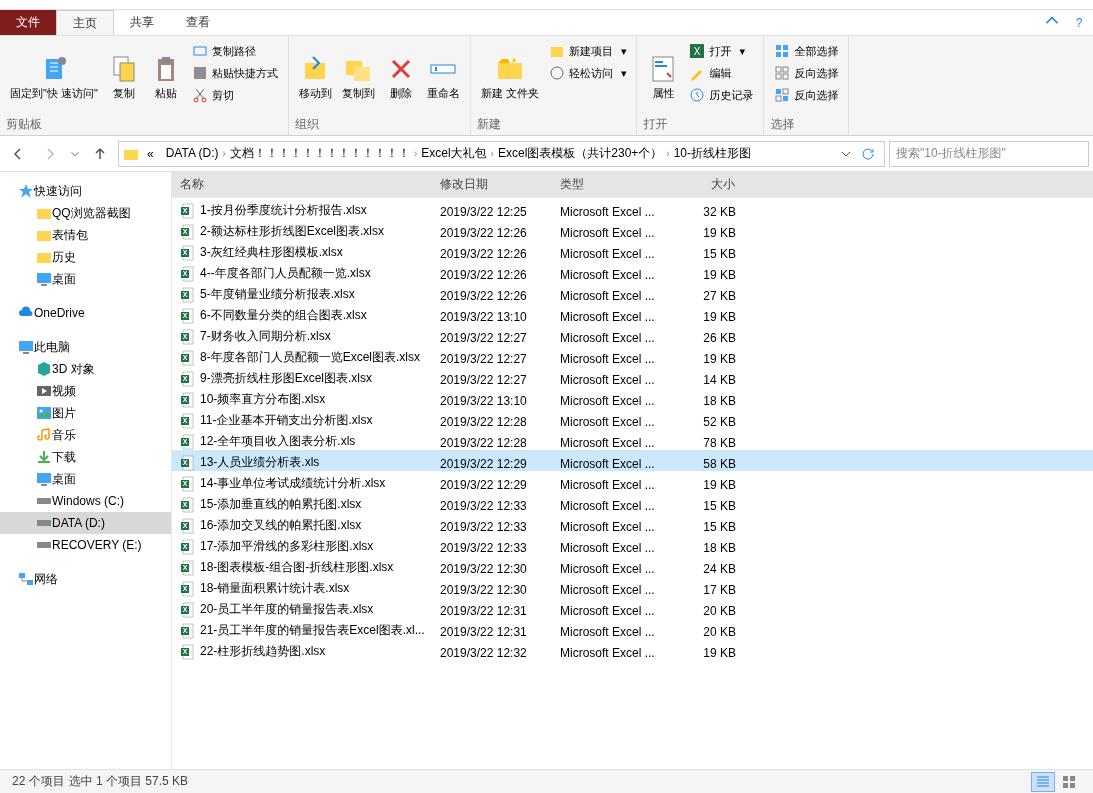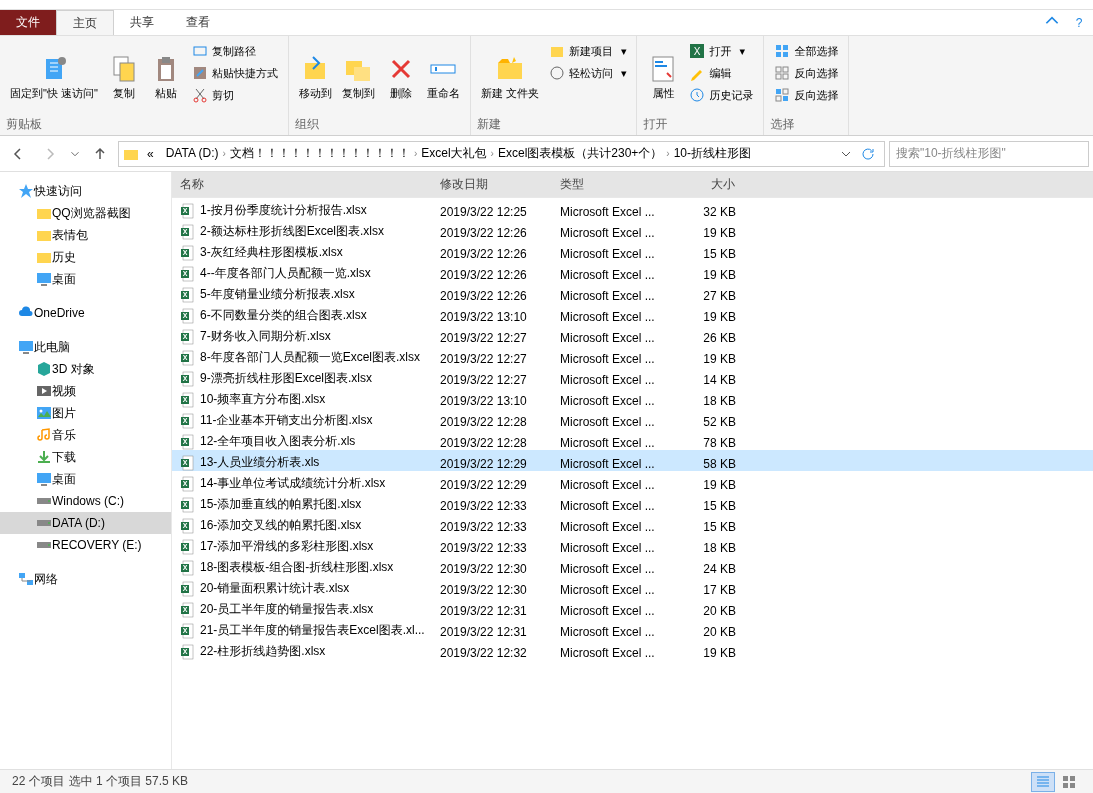--- a/index.html
+++ b/index.html
@@ -730,21 +730,21 @@
         </div>
         <div class="filelist-row">
           <div class="col-name row-name">
             <span class="file-icon">
               <svg viewBox="0 0 16 16">
                 <rect x="3" y="1" width="10" height="14" fill="#fff" stroke="#888" stroke-width="0.5"></rect>
                 <rect x="1" y="4" width="8" height="8" fill="#217346"></rect>
                 <text x="5" y="10" font-size="7" text-anchor="middle" fill="#fff" font-weight="bold">X</text>
               </svg>
             </span>
-            <span>20-销量面积累计统计表.xlsx</span>
+            <span>18-销量面积累计统计表.xlsx</span>
           </div>
           <div class="col-date">2019/3/22 12:30</div>
           <div class="col-type">Microsoft Excel ...</div>
           <div class="col-size">17 KB</div>
         </div>
         <div class="filelist-row">
           <div class="col-name row-name">
             <span class="file-icon">
               <svg viewBox="0 0 16 16">
                 <rect x="3" y="1" width="10" height="14" fill="#fff" stroke="#888" stroke-width="0.5"></rect>

